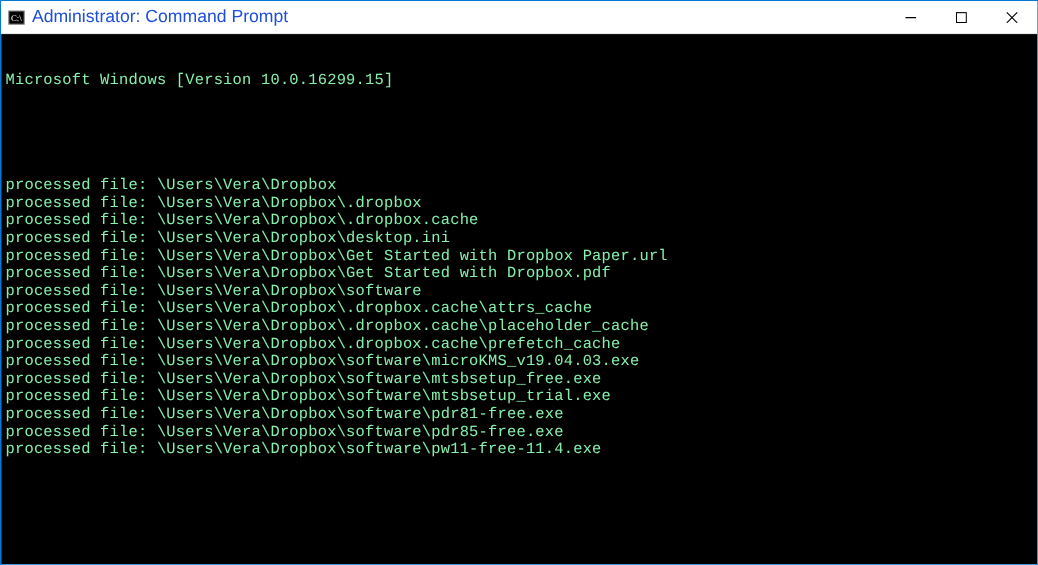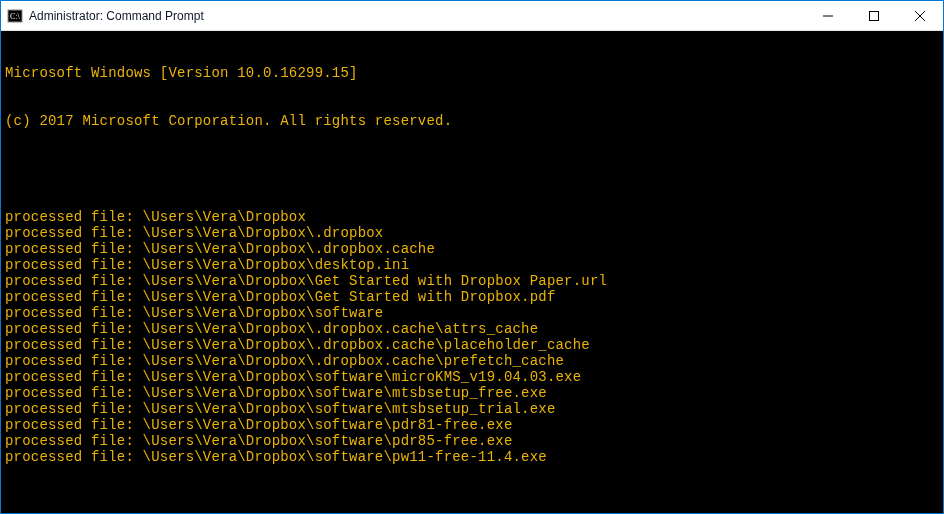--- a/index.html
+++ b/index.html
@@ -21,42 +21,42 @@
     }
     .titlebar-icon {
       width: 16px;
       height: 16px;
       margin-right: 6px;
       display: flex;
       align-items: center;
       justify-content: center;
     }
     .titlebar-title {
-      font-size: 12px;
-      color: #0f172a;
+      font-size: 16px;
+      color: #1d4ed8;
       flex: 1;
     }
     .window-controls {
       display: flex;
       height: 100%;
     }
     .win-btn {
       width: 46px;
       height: 100%;
       display: flex;
       align-items: center;
       justify-content: center;
       font-family: "Segoe UI", sans-serif;
       font-size: 10px;
       color: #000;
       cursor: default;
     }
     .terminal {
       background: #000;
-      color: #eab308;
+      color: #86efac;
       font-family: Consolas, "Courier New", monospace;
       font-size: 14px;
       line-height: 16px;
       padding: 2px 4px;
       height: calc(100% - 30px);
       overflow: hidden;
       white-space: pre;
       letter-spacing: 0.2px;
     }
     .terminal-line { display: block; }
@@ -88,21 +88,20 @@
       <svg width="10" height="10" viewBox="0 0 10 10">
           <line x1="0" y1="0" x2="10" y2="10" stroke="#000" stroke-width="1"></line>
           <line x1="10" y1="0" x2="0" y2="10" stroke="#000" stroke-width="1"></line>
         </svg>
     </div>
   </div>
 </div>
 
 <div class="terminal">
   <span class="terminal-line">Microsoft Windows [Version 10.0.16299.15]</span>
-  <span class="terminal-line">(c) 2017 Microsoft Corporation. All rights reserved.</span>
   <div class="blank"></div>
   <div id="block1"><span class="terminal-line">processed file: \Users\Vera\Dropbox</span><span class="terminal-line">processed file: \Users\Vera\Dropbox\.dropbox</span><span class="terminal-line">processed file: \Users\Vera\Dropbox\.dropbox.cache</span><span class="terminal-line">processed file: \Users\Vera\Dropbox\desktop.ini</span><span class="terminal-line">processed file: \Users\Vera\Dropbox\Get Started with Dropbox Paper.url</span><span class="terminal-line">processed file: \Users\Vera\Dropbox\Get Started with Dropbox.pdf</span><span class="terminal-line">processed file: \Users\Vera\Dropbox\software</span><span class="terminal-line">processed file: \Users\Vera\Dropbox\.dropbox.cache\attrs_cache</span><span class="terminal-line">processed file: \Users\Vera\Dropbox\.dropbox.cache\placeholder_cache</span><span class="terminal-line">processed file: \Users\Vera\Dropbox\.dropbox.cache\prefetch_cache</span><span class="terminal-line">processed file: \Users\Vera\Dropbox\software\microKMS_v19.04.03.exe</span><span class="terminal-line">processed file: \Users\Vera\Dropbox\software\mtsbsetup_free.exe</span><span class="terminal-line">processed file: \Users\Vera\Dropbox\software\mtsbsetup_trial.exe</span><span class="terminal-line">processed file: \Users\Vera\Dropbox\software\pdr81-free.exe</span><span class="terminal-line">processed file: \Users\Vera\Dropbox\software\pdr85-free.exe</span><span class="terminal-line">processed file: \Users\Vera\Dropbox\software\pw11-free-11.4.exe</span></div>
   
   
   
   
   
 </div>
 
 </body></html>

